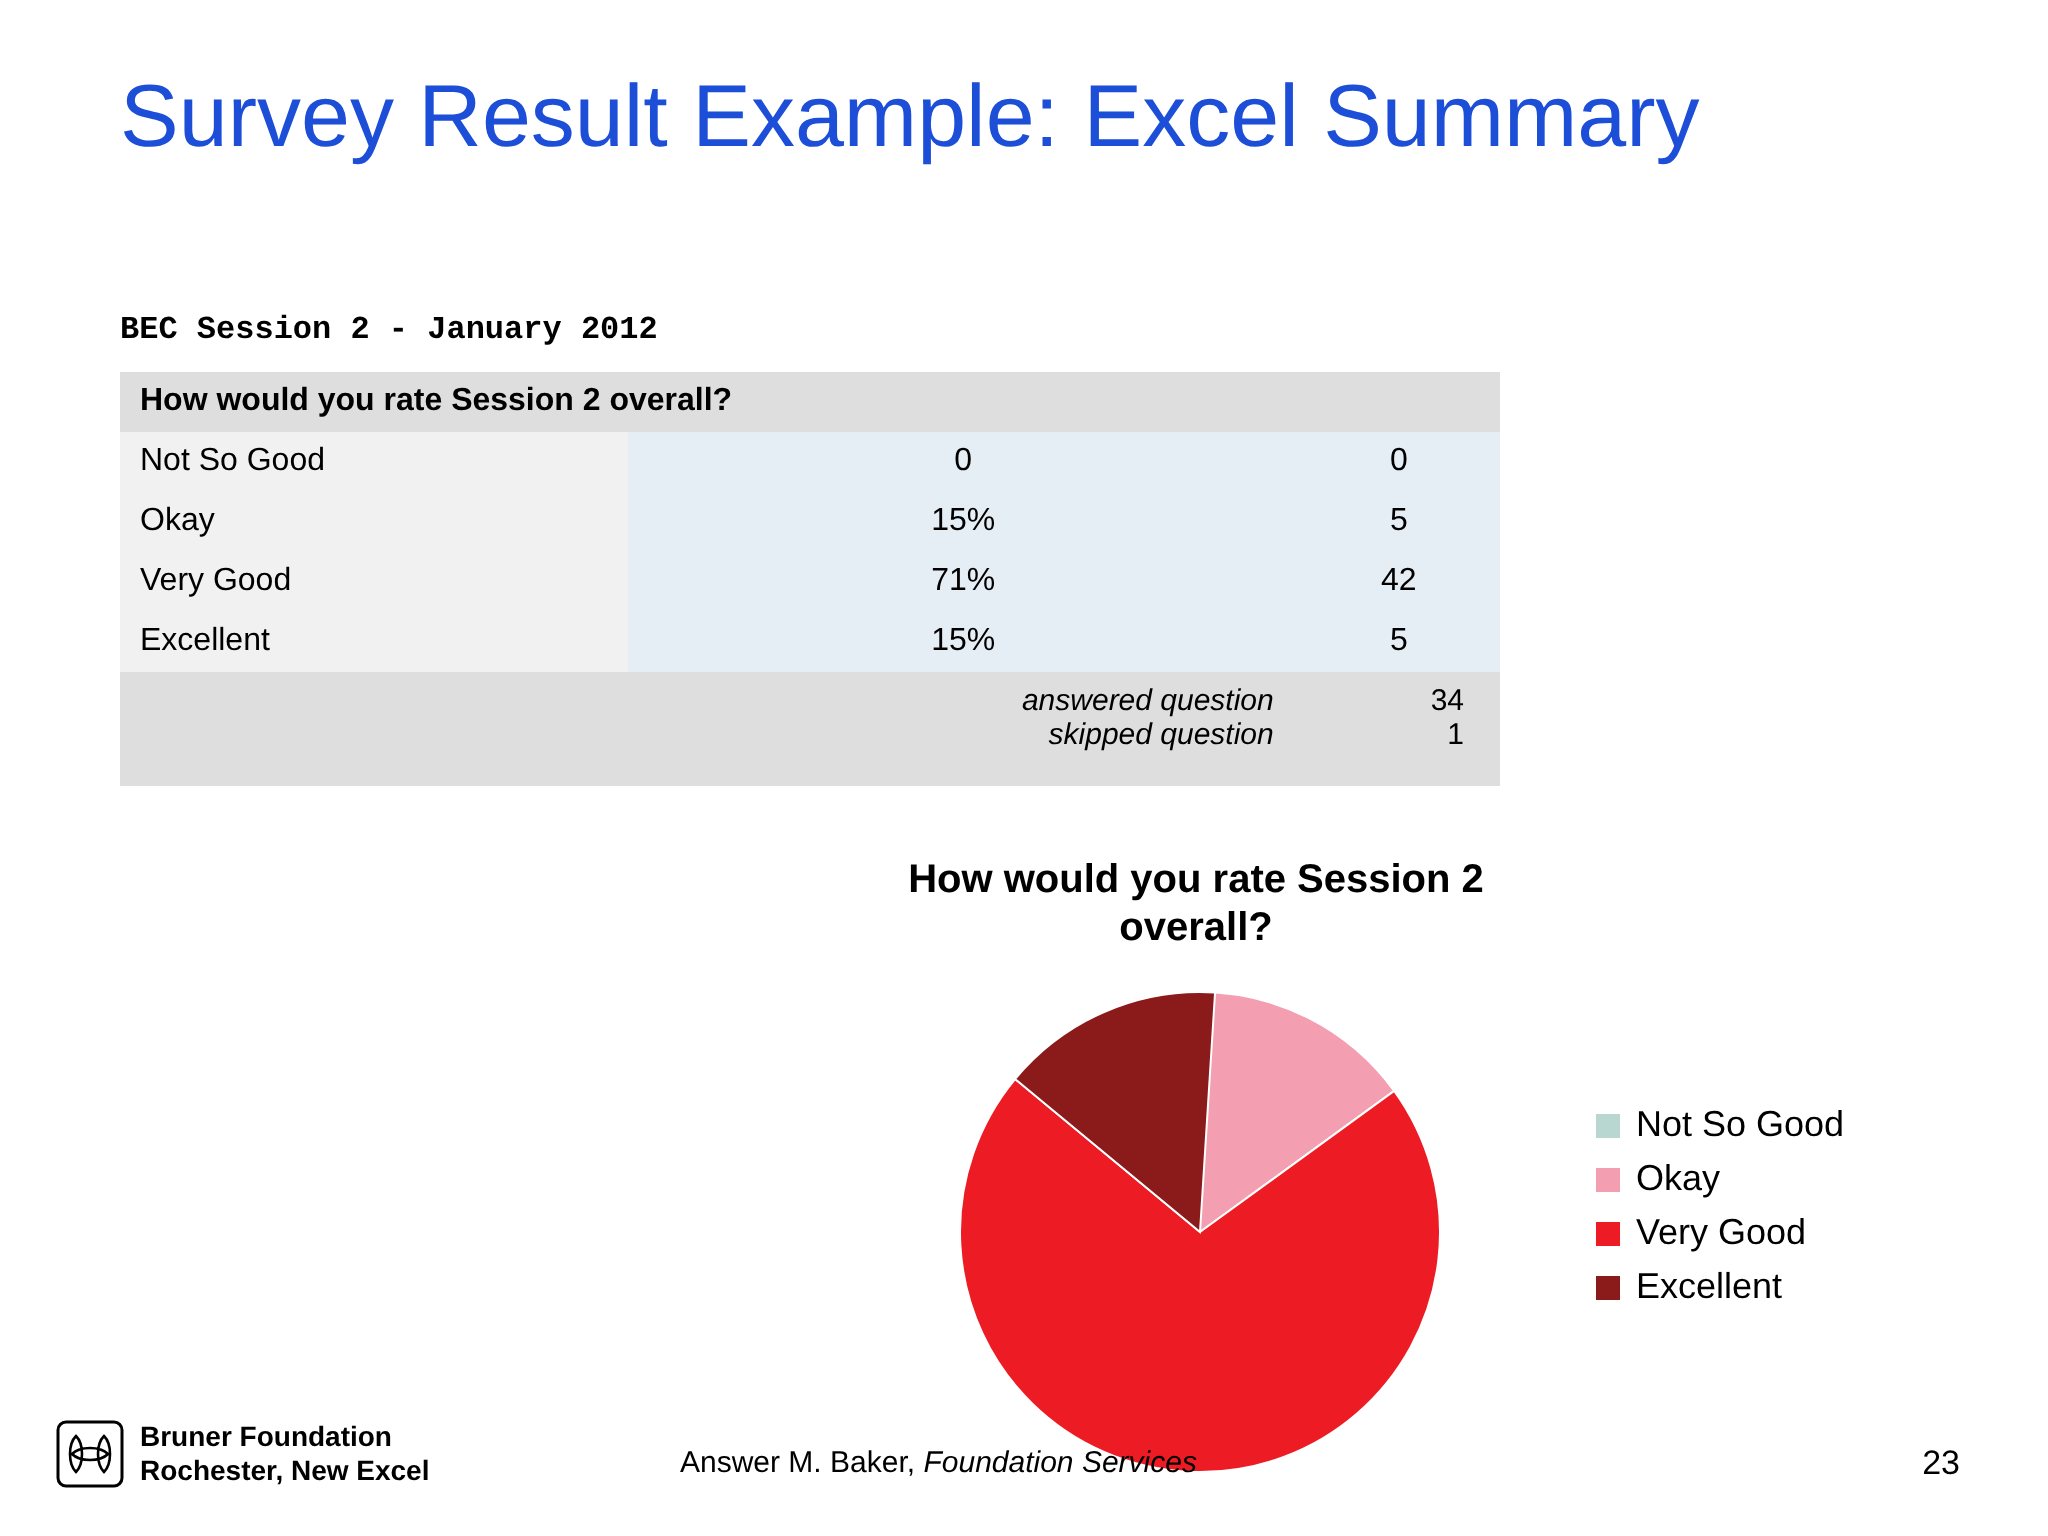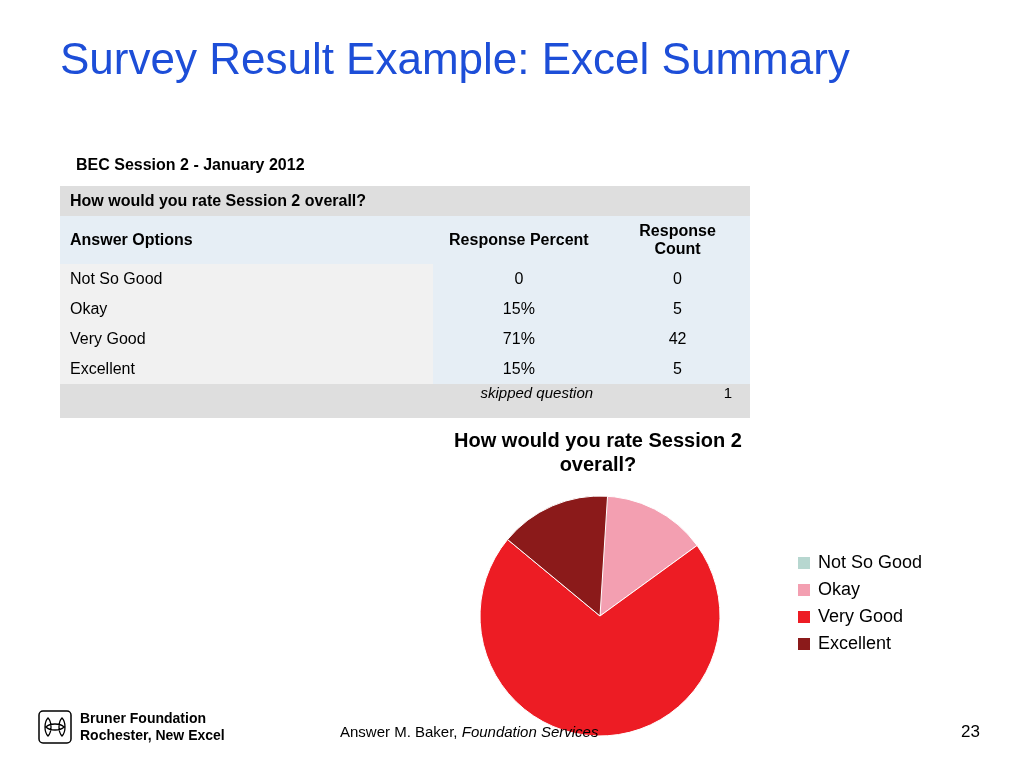--- a/index.html
+++ b/index.html
@@ -18,24 +18,25 @@
     left: 60px;
     top: 34px;
     font-family: "Trebuchet MS", "Lucida Sans", sans-serif;
     font-size: 44px;
     font-weight: 400;
     color: #1d4ed8;
   }
 
   .caption {
     position: absolute;
-    left: 76px;
+    left: 60px;
     top: 156px;
     font-size: 16px;
     font-weight: 700;
+    font-family: Liberation Mono, monospace;
   }
 
   .table {
     position: absolute;
     left: 60px;
     top: 186px;
     width: 690px;
     border-collapse: collapse;
     font-size: 16px;
   }
@@ -99,21 +100,21 @@
     margin: 6px 0;
   }
   .legend-swatch {
     width: 12px;
     height: 12px;
     margin-right: 8px;
   }
 
   .footer-logo {
     position: absolute;
-    left: 38px;
+    left: 28px;
     bottom: 24px;
     display: flex;
     align-items: center;
   }
   .footer-logo svg { margin-right: 8px; }
   .footer-text {
     font-size: 14px;
     font-weight: 700;
     line-height: 1.2;
   }
@@ -137,44 +138,44 @@
 
 <div class="title">Survey Result Example: Excel Summary</div>
 
 <div class="caption">BEC Session 2 - January 2012</div>
 
 <table class="table">
   <tbody>
       <tr class="row-question">
         <td colspan="3">How would you rate Session 2 overall?</td>
       </tr>
-  <tr class="row-header">
-    <td style="width:54%">Answer Options</td>
-    <td style="width:25%">Response Percent</td>
-    <td style="width:21%">Response Count</td>
-  </tr>
   <tr class="row-data">
     <td>Not So Good</td>
     <td>0</td>
     <td>0</td>
   </tr>
   <tr class="row-data">
     <td>Okay</td>
     <td>15%</td>
     <td>5</td>
   </tr>
   <tr class="row-data">
     <td>Very Good</td>
     <td>71%</td>
     <td>42</td>
   </tr>
   <tr class="row-data">
     <td>Excellent</td>
     <td>15%</td>
     <td>5</td>
+  </tr>
+  <tr class="row-meta ans">
+    <td></td>
+    <td>answered question</td>
+    <td>34</td>
   </tr>
   <tr class="row-meta skipped">
     <td></td>
     <td>skipped question</td>
     <td>1</td>
   </tr>
 </tbody>
   </table>
 
 <div class="chart-title">How would you rate Session 2 overall?</div>

